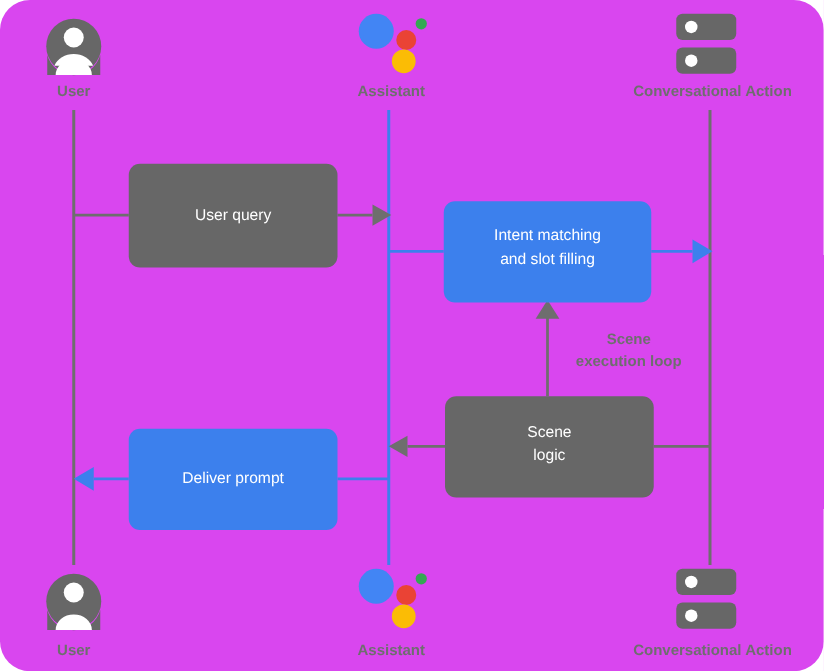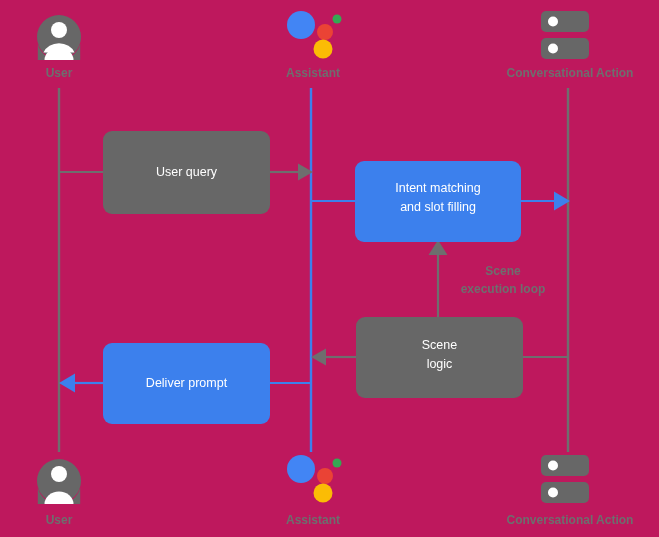--- a/index.html
+++ b/index.html
@@ -7,22 +7,23 @@
     padding: 0;
     background: #ffffff;
   }
   body {
     font-family: "Liberation Sans", sans-serif;
   }
   #canvas {
     position: relative;
     width: 659px;
     height: 537px;
-    background: #be185d;
+    background: #d946ef;
     overflow: hidden;
+    border-radius: 24px;
   }
   svg#diagram {
     position: absolute;
     left: 0;
     top: 0;
     width: 659px;
     height: 537px;
     display: block;
   }
   .actor-label {

